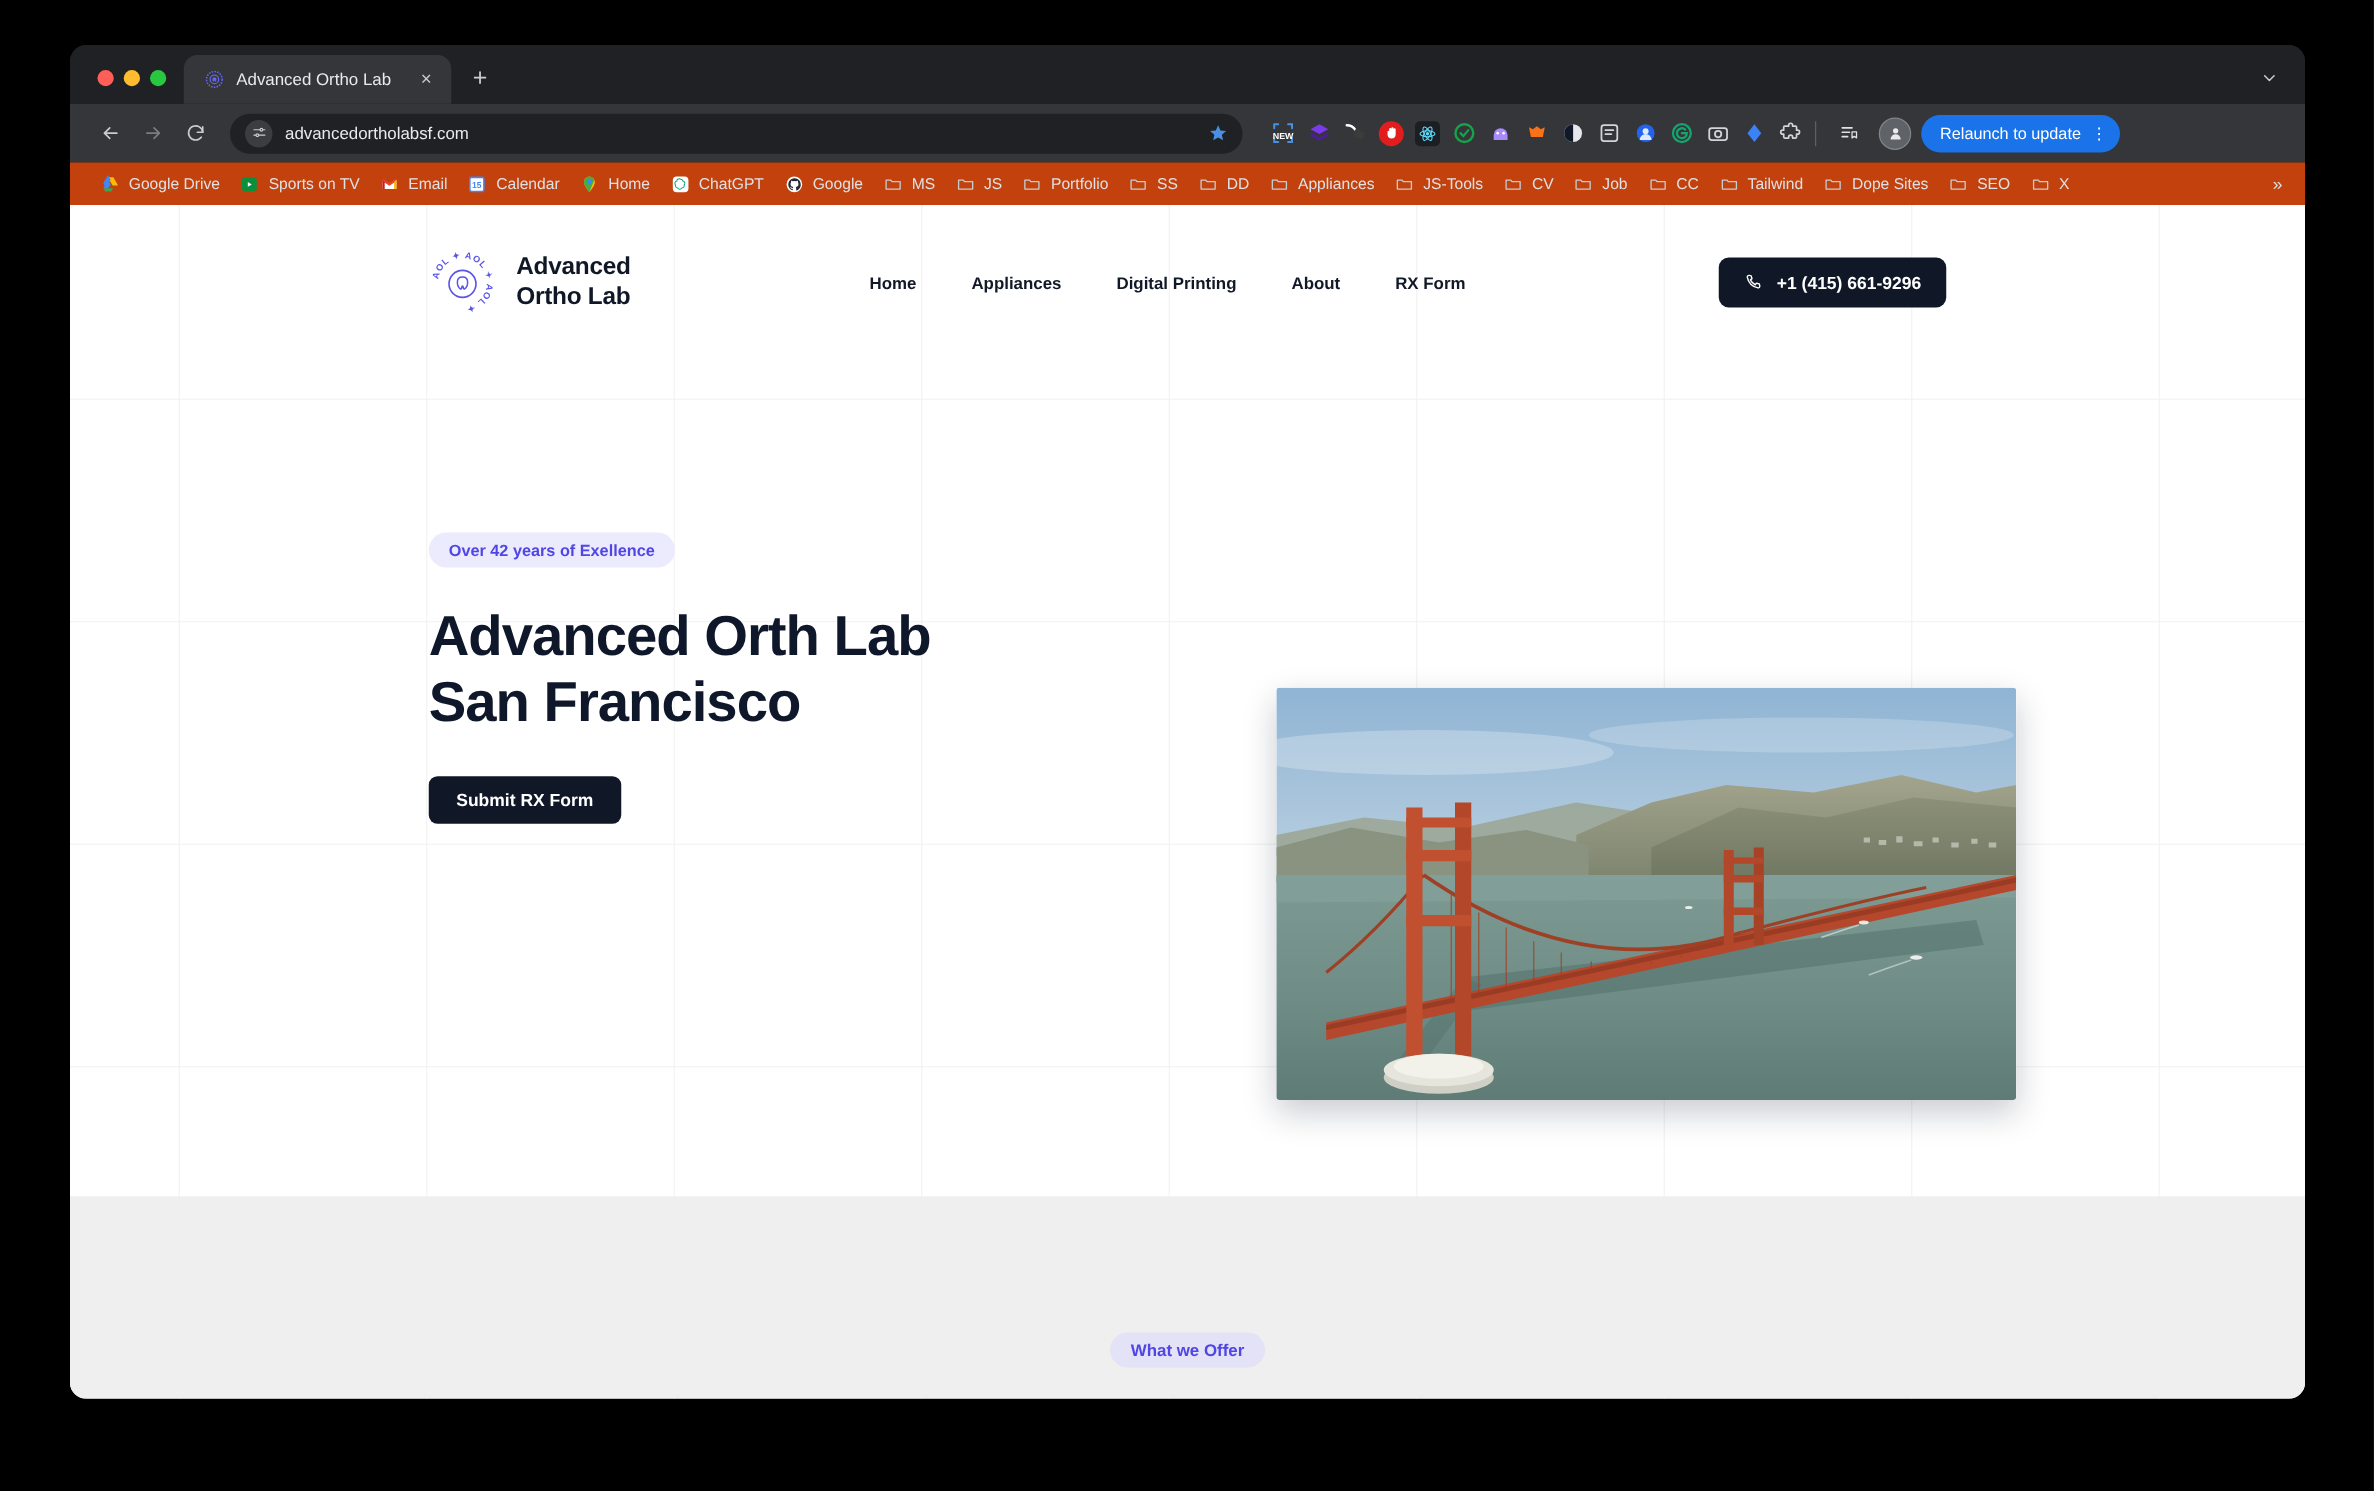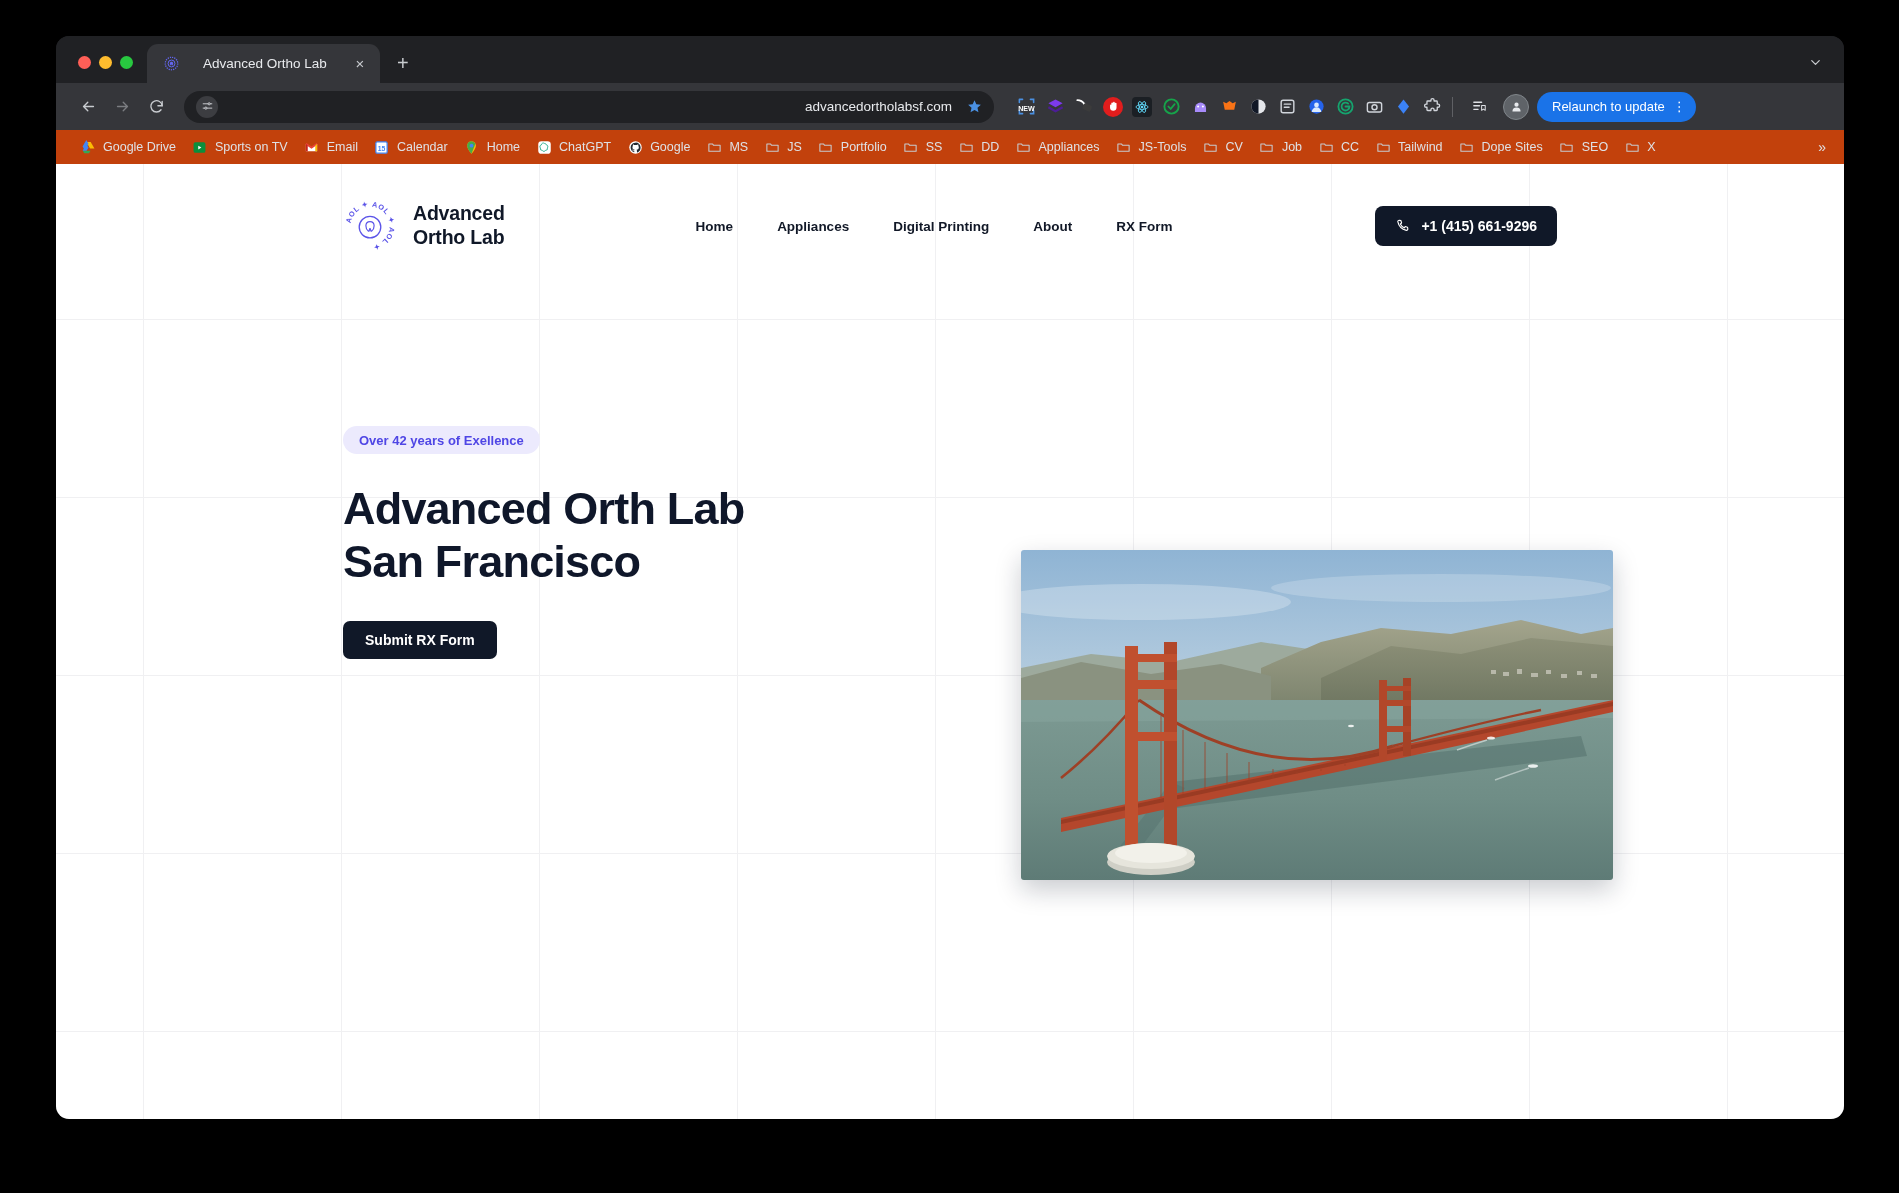--- a/index.html
+++ b/index.html
@@ -33,21 +33,21 @@
     display: flex; align-items: center; gap: 8px;
     padding: 0 14px 14px 22px;
   }
   .light { width: 13px; height: 13px; border-radius: 50%; }
   .light.red { background: #ff5f57; }
   .light.yellow { background: #febc2e; }
   .light.green { background: #28c840; }
 
   #tab-active {
     position: relative;
-    display: flex; align-items: center; gap: 23px;
+    display: flex; align-items: center; gap: 9px;
     height: 39px;
     min-width: 214px;
     padding: 0 10px 0 16px;
     background: #35363a;
     border-radius: 11px 11px 0 0;
   }
   #tab-favicon {
     width: 17px; height: 17px; flex: 0 0 17px;
     display: flex; align-items: center; justify-content: center;
   }
@@ -95,21 +95,21 @@
     max-width: 810px;
     background: #202124;
     border-radius: 16px;
     display: flex; align-items: center;
     padding: 0 8px 0 12px;
     gap: 10px;
   }
   #omnibox-url {
     flex: 1 1 auto;
     font-size: 13.5px; color: #e8eaed;
-    white-space: nowrap; overflow: hidden; text-align: right;
+    white-space: nowrap; overflow: hidden;
   }
   #bookmark-star { width: 24px; height: 24px; flex:0 0 24px; display:flex; align-items:center; justify-content:center;}
   #ext-strip { display: flex; align-items: center; gap: 9px; margin-left: 12px; }
   .ext-icon {
     width: 20px; height: 20px; flex: 0 0 20px;
     display: flex; align-items: center; justify-content: center;
     border-radius: 4px;
     font-size: 8px; font-weight: bold; color: #fff;
     overflow: hidden;
   }
@@ -804,14 +804,17 @@
             <ellipse cx="470" cy="188" rx="4" ry="1.6"></ellipse>
             <ellipse cx="512" cy="216" rx="5" ry="1.8"></ellipse>
             <ellipse cx="330" cy="176" rx="3" ry="1.2"></ellipse>
           </g>
           <path d="M466 190 q-16 5 -30 10" stroke="#ffffff" stroke-width="1.4" fill="none" opacity=".5"></path>
           <path d="M508 218 q-18 6 -34 12" stroke="#ffffff" stroke-width="1.4" fill="none" opacity=".45"></path>
         </svg>
       </div>
     </div>
 
+    <div id="offer-band">
+      <span id="offer-pill">What we Offer</span>
+    </div>
   </div>
 </div>
 
 </body></html>

